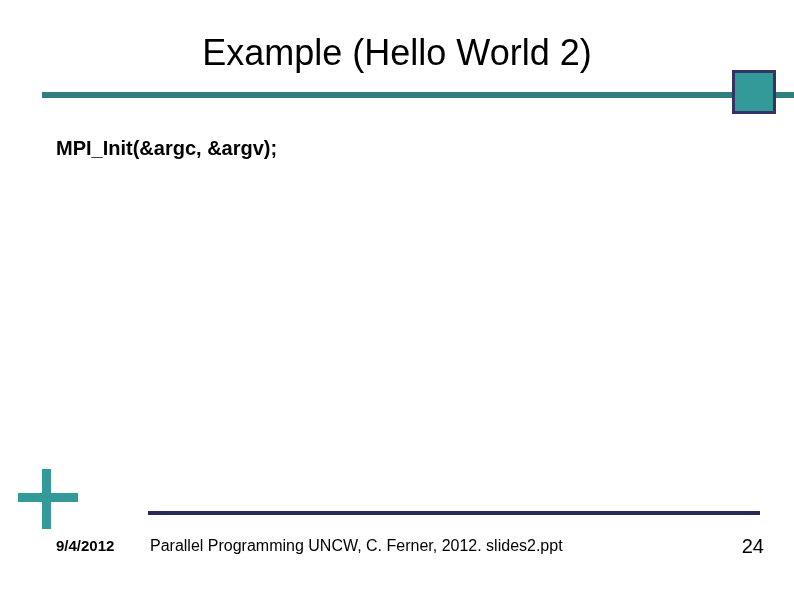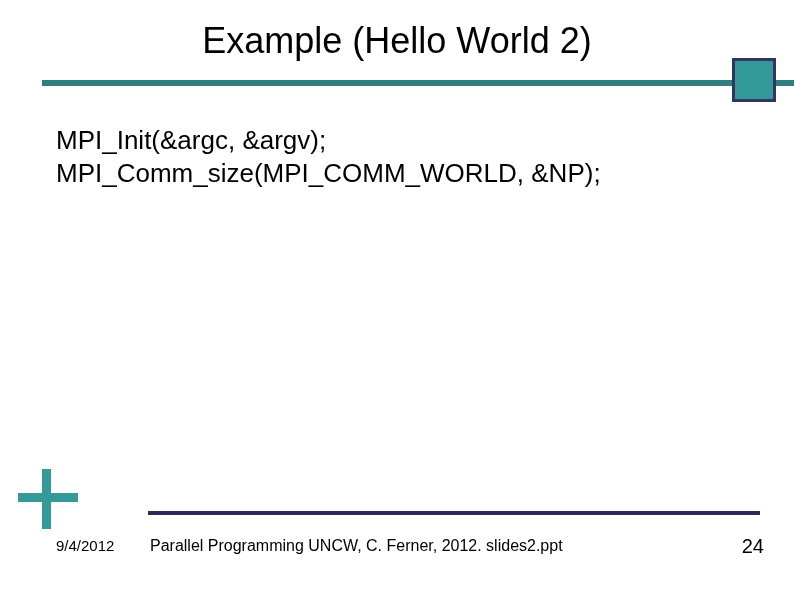--- a/index.html
+++ b/index.html
@@ -13,21 +13,21 @@
   }
   .slide {
     width: 100%;
     height: 100%;
     position: relative;
   }
   .title {
     font-size: 36px;
     color: #000;
     text-align: center;
-    padding-top: 20px;
+    padding-top: 32px;
     padding-bottom: 18px;
     font-weight: normal;
   }
   .title-divider-wrap {
     position: relative;
     width: 100%;
     height: 8px;
   }
   .title-divider {
     position: absolute;
@@ -40,23 +40,24 @@
     position: absolute;
     right: 18px;
     top: -22px;
     width: 44px;
     height: 44px;
     background: #339999;
     border: 3px solid #333366;
   }
   .content {
     padding: 36px 0 0 56px;
-    font-size: 26px;
+    font-size: 20px;
     color: #000;
     line-height: 1.25;
+    font-weight: bold;
   }
   .content .codeblock {
     margin-bottom: 36px;
   }
   .content .codeline {
     white-space: pre;
   }
   .footer {
     position: absolute;
     left: 0;
@@ -87,20 +88,21 @@
     width: 9px;
     height: 60px;
     background: #339999;
   }
   .footer-date {
     position: absolute;
     left: 56px;
     top: 4px;
     font-size: 15px;
     color: #000;
+    font-weight: bold;
   }
   .footer-text {
     position: absolute;
     left: 150px;
     top: 4px;
     font-size: 16px;
     color: #000;
   }
   .footer-page {
     position: absolute;
@@ -118,21 +120,20 @@
   <h1 class="title">Example (Hello World 2)</h1>
 
   <div class="title-divider-wrap">
     <div class="title-divider"></div>
     <div class="title-square"></div>
   </div>
 
   <div class="content">
     <div class="codeblock">
       <div class="codeline">MPI_Init(&amp;argc, &amp;argv);</div>
-      <div class="codeline">MPI_Comm_size(MPI_COMM_WORLD, &amp;NP);</div>
     </div>
   </div>
 
   <div class="footer">
     <div class="footer-cross-v"></div>
     <div class="footer-cross-h"></div>
     <div class="footer-divider"></div>
     <div class="footer-date">9/4/2012</div>
     <div class="footer-text">Parallel Programming  UNCW, C. Ferner, 2012. slides2.ppt</div>
     <div class="footer-page">24</div>

